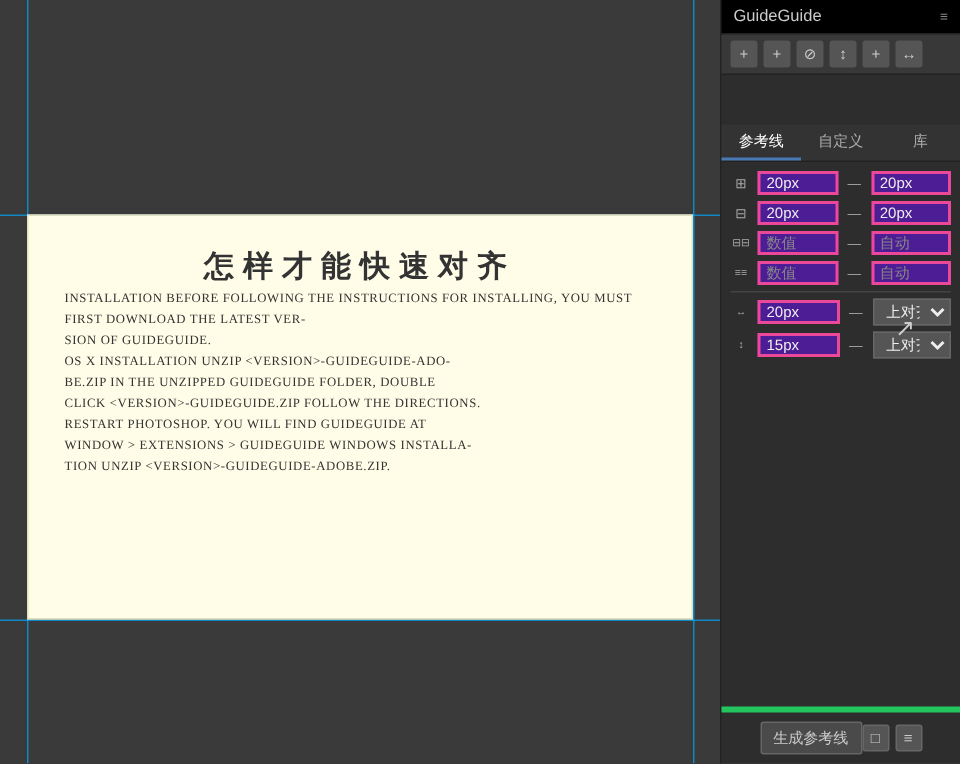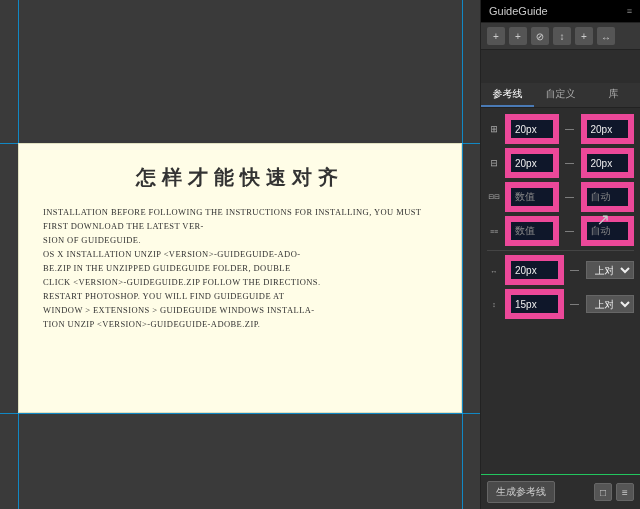--- a/index.html
+++ b/index.html
@@ -58,21 +58,21 @@
 
     .content-inner {
       padding: 20px 24px;
     }
 
     .content-title {
       text-align: center;
       font-size: 20px;
       font-weight: bold;
       color: #333;
-      margin-bottom: 14px;
+      margin-bottom: 0;
       letter-spacing: 6px;
       font-family: 'SimSun', serif;
     }
 
     .content-text {
       font-size: 8.5px;
       color: #333;
       line-height: 1.65;
       letter-spacing: 0.05em;
       text-transform: uppercase;
@@ -168,26 +168,26 @@
       color: #aaa;
       font-size: 9px;
       display: flex;
       align-items: center;
       justify-content: center;
       flex-shrink: 0;
     }
 
     .field-input {
       flex: 1;
-      background: #0f172a;
-      border: 6px solid #ec4899;
+      background: #4c1d95;
+      border: 2px solid #ec4899;
       color: #eee;
       font-size: 10px;
       padding: 2px 4px;
-      height: 30px;
+      height: 16px;
       min-width: 0;
     }
 
     .field-sep {
       width: 14px;
       height: 14px;
       color: #aaa;
       font-size: 9px;
       display: flex;
       align-items: center;
@@ -210,24 +210,24 @@
       background: #444;
       margin: 4px 0;
     }
 
     .panel-footer {
       position: absolute;
       bottom: 0;
       left: 0;
       right: 0;
       padding: 6px;
-      border-top: 1px solid #22c55e;
-      display: flex;
-      align-items: center;
-      justify-content: space-between;
+      border-top: 4px solid #22c55e;
+      display: flex;
+      align-items: center;
+      justify-content: center;
     }
 
     .generate-btn {
       background: #4a4a4a;
       border: 1px solid #666;
       color: #ccc;
       font-size: 10px;
       padding: 3px 8px;
       cursor: pointer;
       border-radius: 2px;

